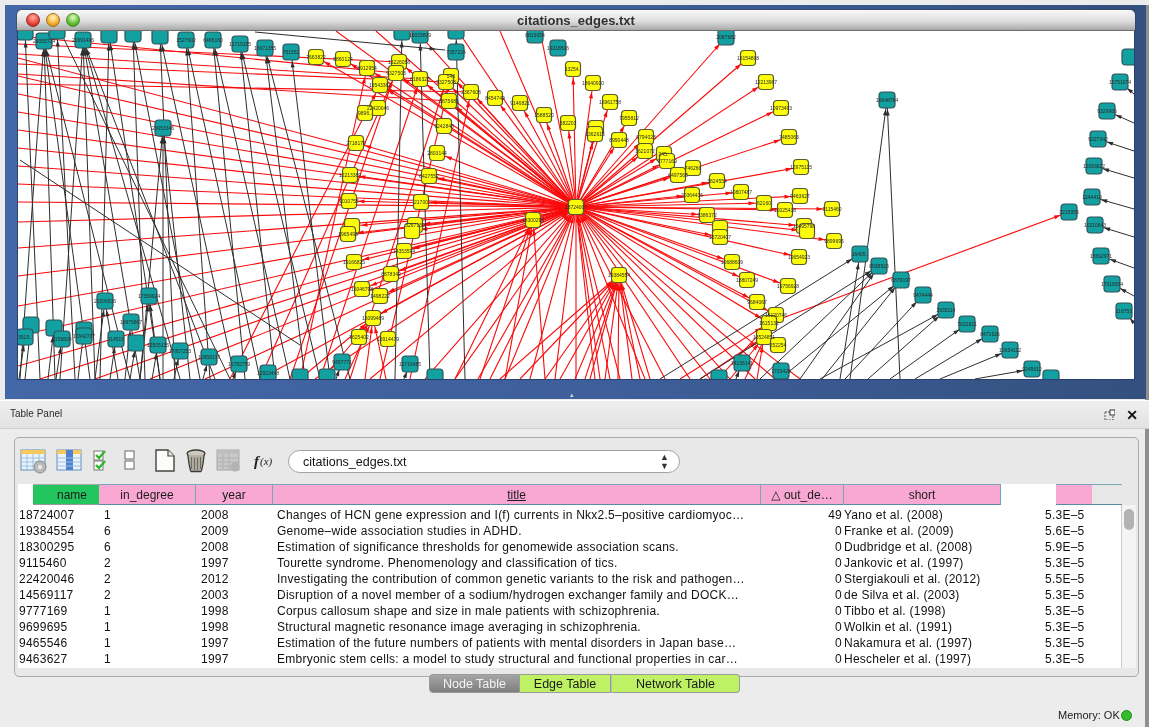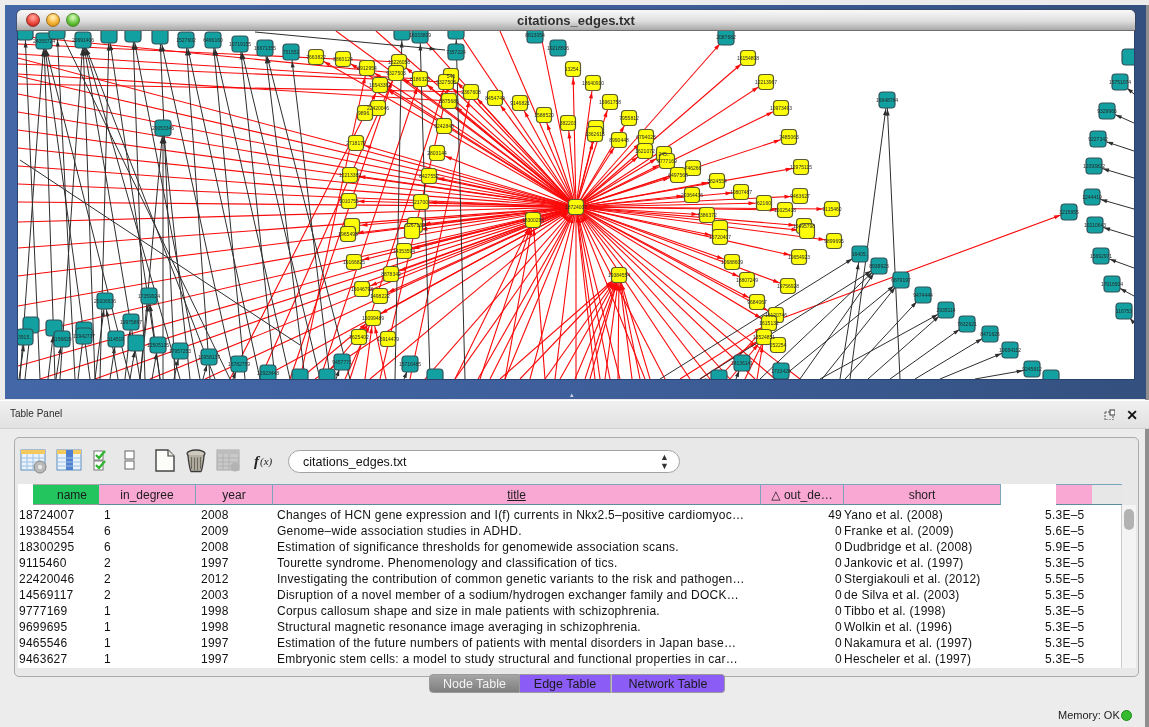--- a/index.html
+++ b/index.html
@@ -41,24 +41,24 @@
 .c2 { left:183px; width:68px; }
 .c3 { left:259px; width:482px; }
 .c4 { left:752px; width:72px;text-align:right; }
 .c5 { left:826px; width:155px; }
 .c6 { left:985px; width:90px;margin-left:42px; }
 #vscroll { position:absolute; left:1106px; top:67px; width:15px; height:163px; background:#f4f4f4; border-left:1px solid #ccc; }
 #vthumb { position:absolute; left:2px; top:4px; width:10px; height:21px; background:#b2b2b2; border-radius:5px; }
 
 
 #tabs { left:429px; top:674px; height:19px; font-size:12.5px; }
-.seg { position:absolute; top:0; height:19px; line-height:18px; text-align:center; border:1px solid #9a9a9a; background:#8b5cf6; color:#1a1a1a; }
+.seg { position:absolute; top:0; height:19px; line-height:18px; text-align:center; border:1px solid #9a9a9a; background:#bef264; color:#1a1a1a; }
 #seg1 { left:0; width:91px; border-radius:4px 0 0 4px; background:linear-gradient(#a5a5a5,#7e7e7e); color:#f4f4f4; }
 #seg2 { left:91px; width:91px; border-left:none; }
-#seg3 { left:182px; width:114px; border-left:1px solid #bbb; border-radius:0 4px 4px 0; }
+#seg3 { left:182px; width:129px; border-left:1px solid #bbb; border-radius:0 4px 4px 0; }
 
 #mem { left:1058px; top:709px; font-size:11px; color:#1c1c1c; }
 #memdot { left:1121px; top:710px; width:11px; height:11px; border-radius:50%; background:#35bb2d; border:1px solid #1d8a18; }
 </style></head>
 <body>
 <div class="abs" id="graystrip"></div>
 <div class="abs" id="blue"></div>
 <div class="abs" id="titlebar">
     <div class="title">citations_edges.txt</div>
   <div class="tl" id="tl1"></div>
@@ -927,21 +927,21 @@
         <span class="c4">0</span>
         <span class="c5">Tibbo et al. (1998)</span>
         <span class="c6">5.3E–5</span>
       </div>
 <div class="trow" style="top:136px">
 <span class="c0">9699695</span>
         <span class="c1">1</span>
         <span class="c2">1998</span>
         <span class="c3">Structural magnetic resonance image averaging in schizophrenia.</span>
         <span class="c4">0</span>
-        <span class="c5">Wolkin et al. (1996)</span>
+        <span class="c5">Wolkin et al. (1991)</span>
         <span class="c6">5.3E–5</span>
       </div>
 <div class="trow" style="top:152px">
 <span class="c0">9465546</span>
         <span class="c1">1</span>
         <span class="c2">1997</span>
         <span class="c3">Estimation of the future numbers of patients with mental disorders in Japan base…</span>
         <span class="c4">0</span>
         <span class="c5">Nakamura et al. (1997)</span>
         <span class="c6">5.3E–5</span>

